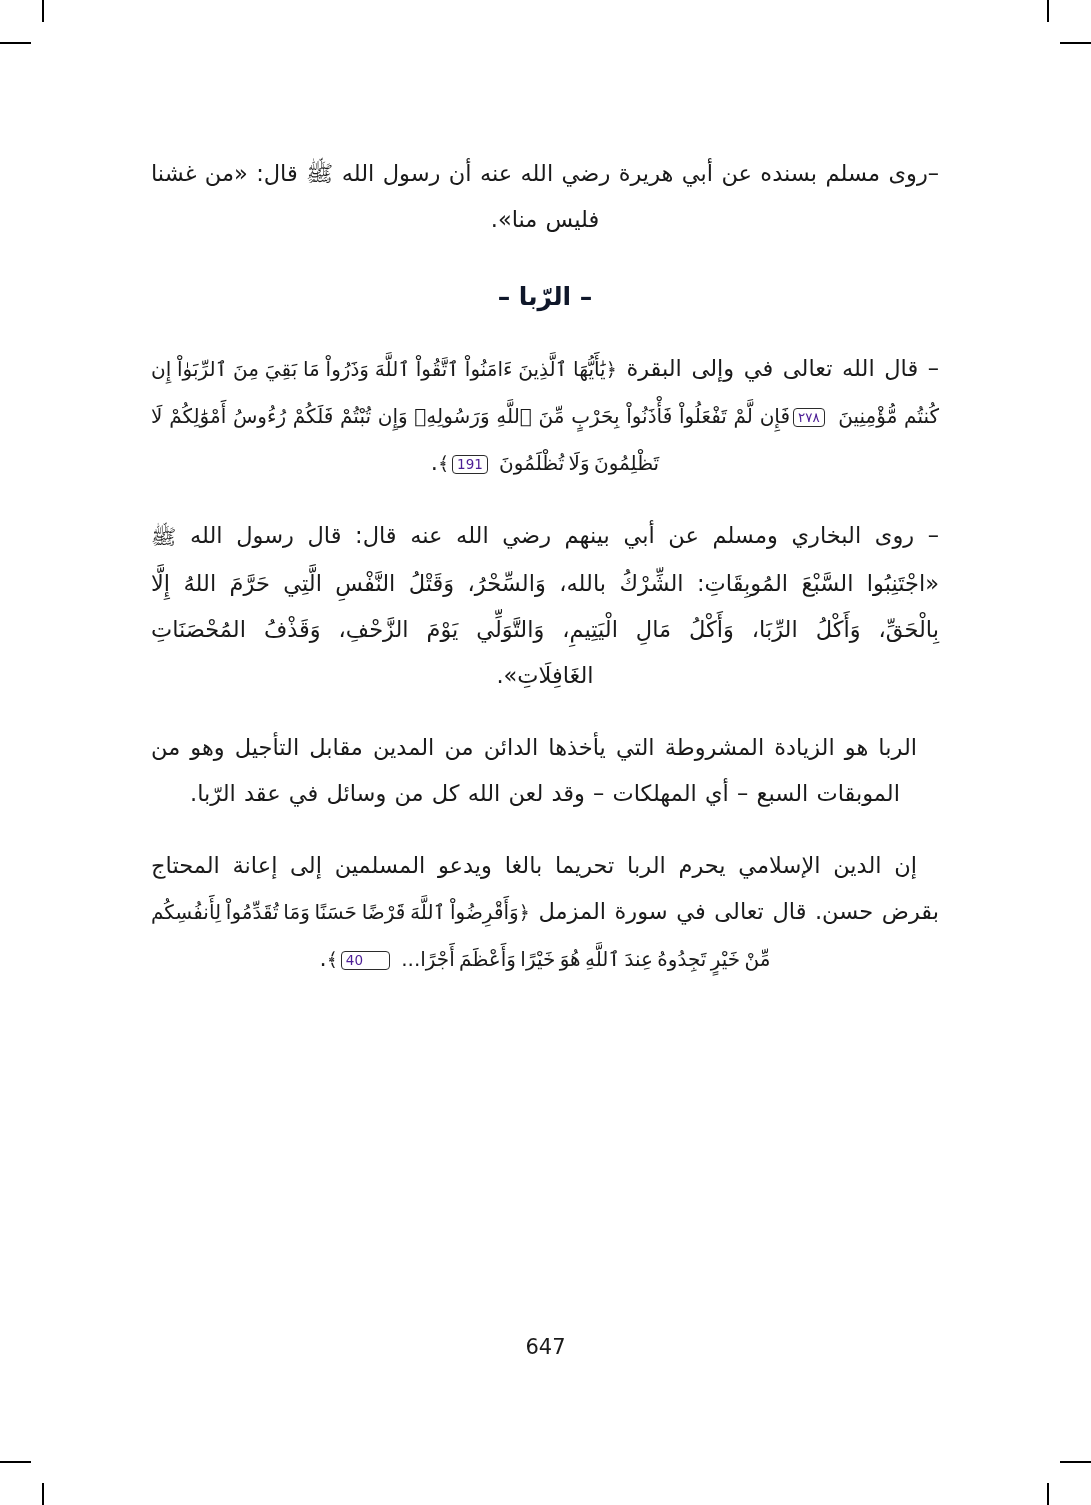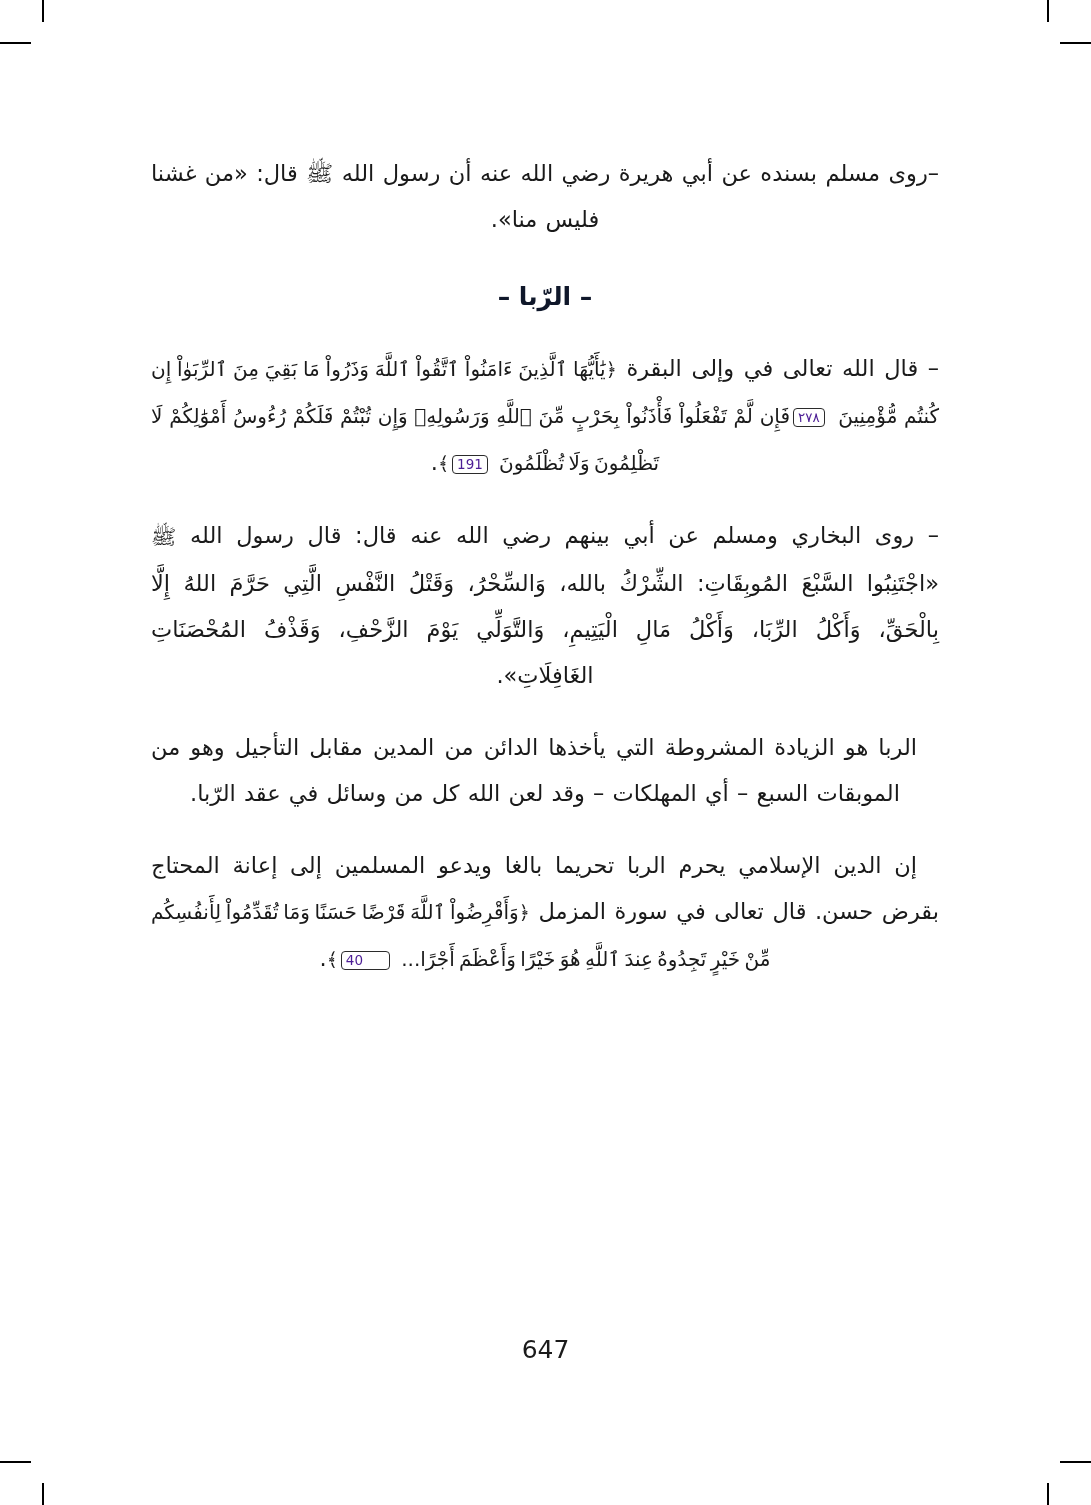--- a/index.html
+++ b/index.html
@@ -123,21 +123,21 @@
   }
 
   
   .folio {
     position: absolute;
     left: 0;
     right: 0;
     top: 1335px;
     text-align: center;
     font-family: "DejaVu Sans", "Liberation Sans", sans-serif;
-    font-size: 25px;
+    font-size: 21px;
     color: #1a1a1a;
     direction: ltr;
   }
 </style>
 </head>
 <body>
 
 <div class="page">
 
   <div class="crop-mark crop-v cm-tl-v"></div>

